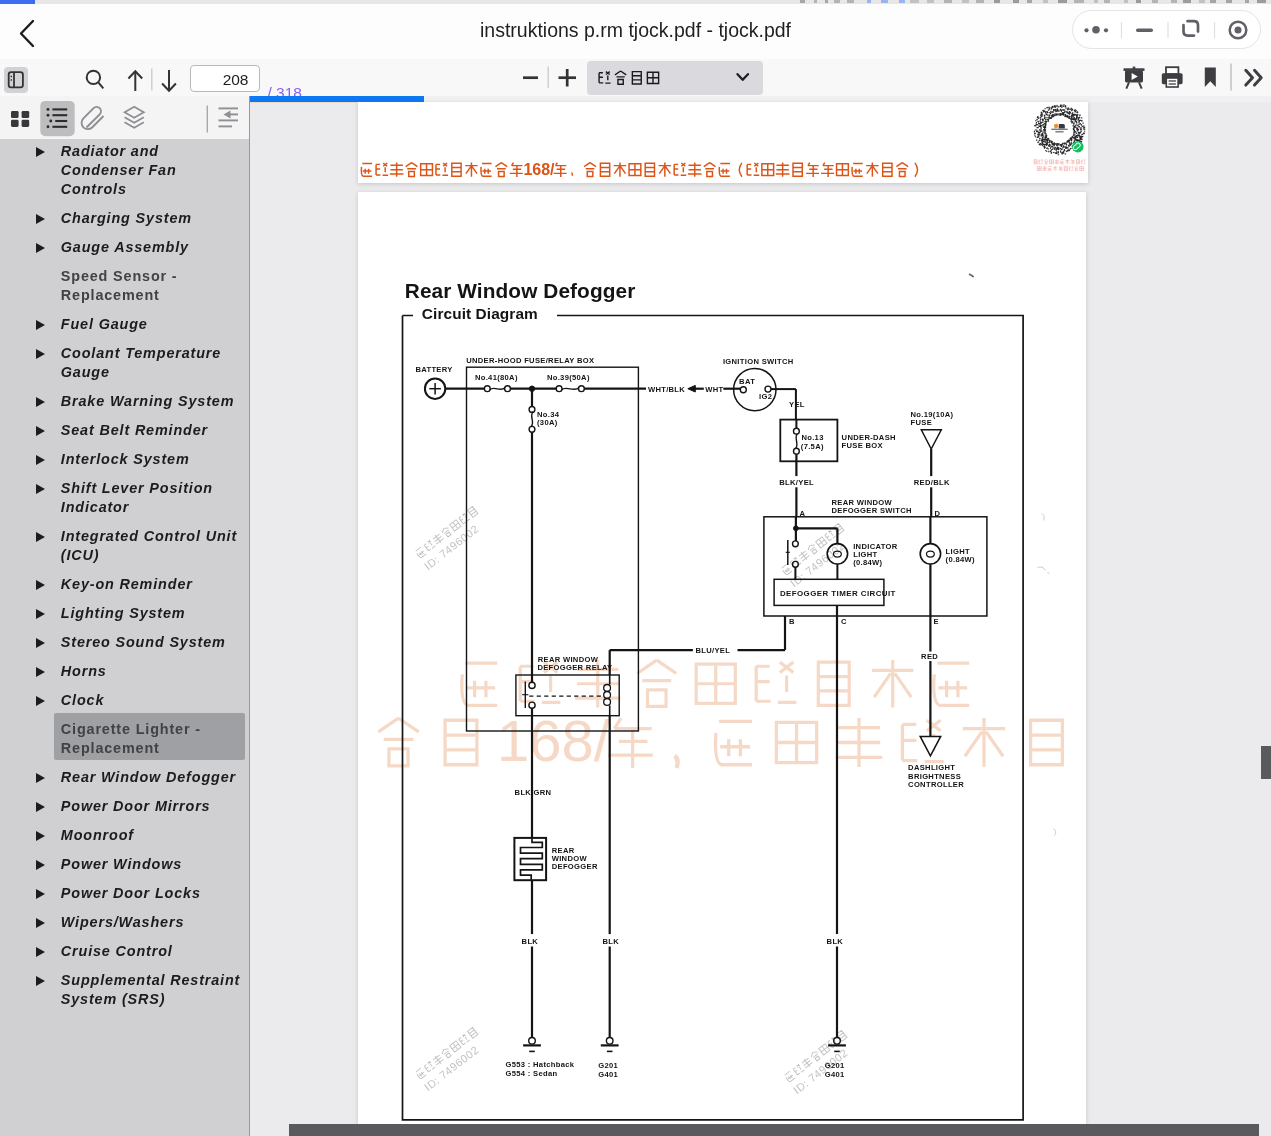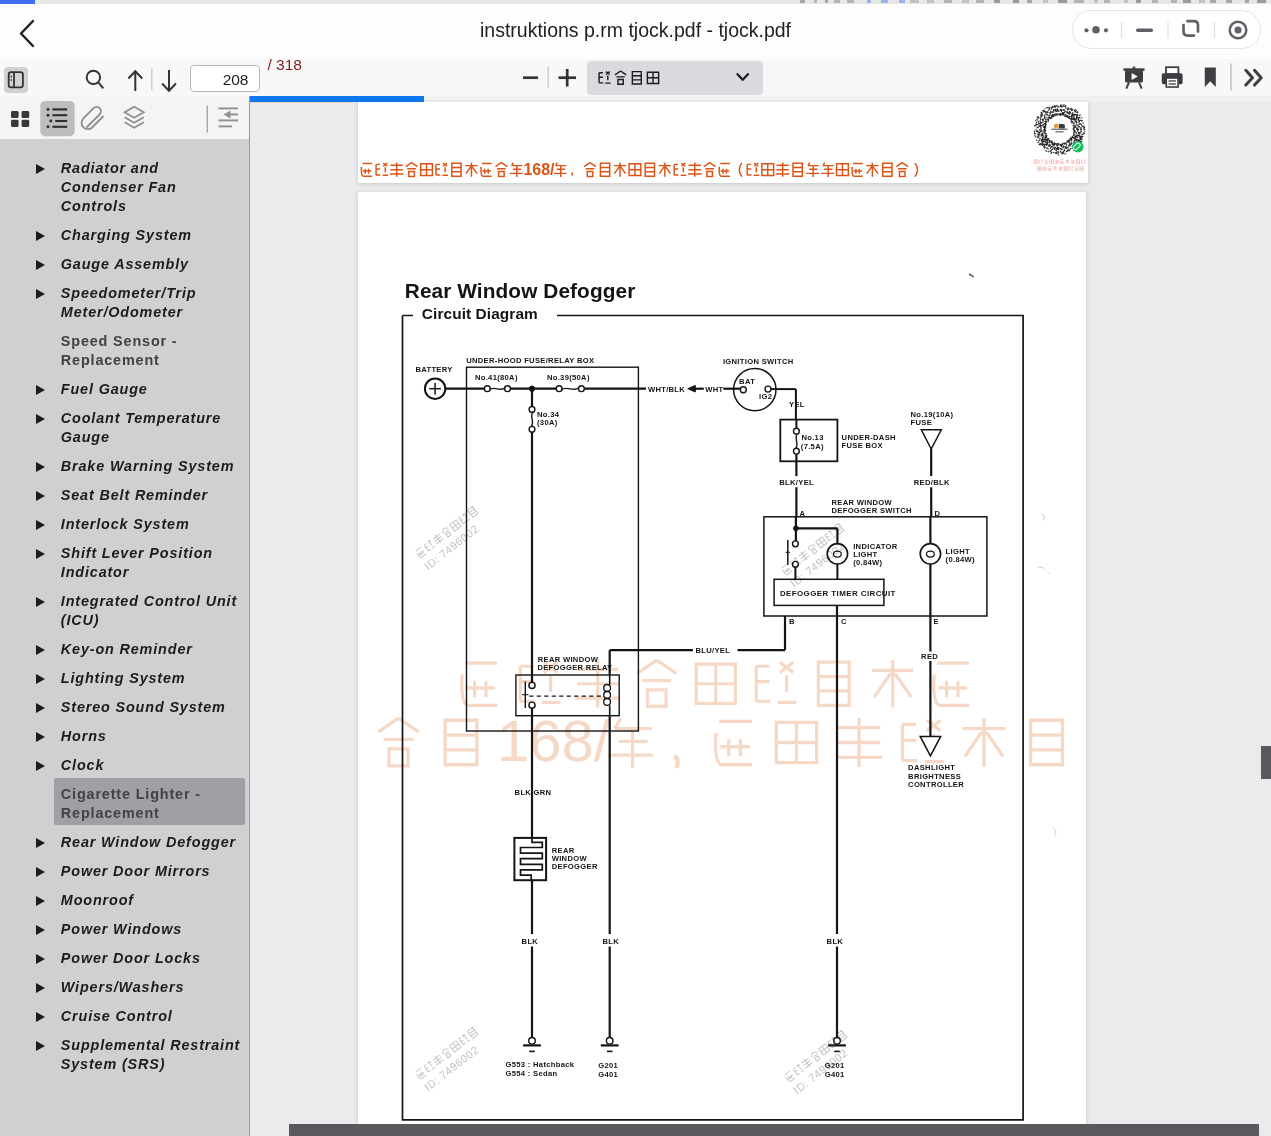--- a/index.html
+++ b/index.html
@@ -131,21 +131,21 @@
 <line x1="151.8" y1="9.5" x2="151.8" y2="31.5" stroke="#c9c9cb" stroke-width="1.3"></line>
 <line x1="169" y1="11" x2="169" y2="31.5" stroke="#333335" stroke-width="2"></line>
 <path d="M162.1,24.5 L169,31.7 L175.9,24.5" fill="none" stroke="#333335" stroke-width="2"></path>
 <line x1="523" y1="18.7" x2="538" y2="18.7" stroke="#333335" stroke-width="2.7"></line>
 <line x1="548.2" y1="7.5" x2="548.2" y2="29" stroke="#cacacc" stroke-width="1.3"></line>
 <line x1="558.5" y1="18.7" x2="576" y2="18.7" stroke="#333335" stroke-width="2.7"></line>
 <line x1="567.2" y1="10" x2="567.2" y2="27.5" stroke="#333335" stroke-width="2.7"></line>
 </svg>
 <div class="abs" style="left:189.5px;top:64.8px;width:70.5px;height:27px;background:#fff;border:1px solid #b8b8ba;border-radius:4px;box-sizing:border-box"></div>
 <div class="abs" style="left:189.5px;top:70.5px;width:59px;text-align:right;font-size:15.5px;color:#1f1f21">208</div>
-<div class="abs" style="left:267.5px;top:56px;font-size:15.5px;color:#7f1d1d">/ 318</div>
+<div class="abs" style="left:267.5px;top:84px;font-size:15.5px;color:#8b5cf6">/ 318</div>
 <div class="abs" style="left:587px;top:61.3px;width:176.3px;height:33.7px;background:#dadade;border-radius:4px"></div>
 <svg class="abs" style="left:587px;top:61.3px" width="177" height="34" viewBox="0 0 177 34">
 <path d="M150.5,13.2 L155.7,18.8 L161,13.2" fill="none" stroke="#1f1f23" stroke-width="2.3" stroke-linecap="round" stroke-linejoin="round"></path>
 </svg>
 <svg class="abs" style="left:597px;top:70px;color:#1b1b1d" width="66" height="17" viewBox="0 0 66 17" stroke="#1b1b1d">
     <g transform="translate(0.0,0.4) scale(1.48)">
       <use href="#g4" stroke-width="0.95"></use>
     </g>
     <g transform="translate(16.2,0.4) scale(1.48)">
       <use href="#g5" stroke-width="0.95"></use>
@@ -207,25 +207,24 @@
 <line x1="207.3" y1="9.5" x2="207.3" y2="36.5" stroke="#a8a8aa" stroke-width="1.4"></line>
 <g stroke="#909094" stroke-width="1.9" fill="#909094">
 <line x1="218.5" y1="12.4" x2="238" y2="12.4"></line>
 <line x1="229" y1="18.4" x2="238" y2="18.4"></line>
 <path d="M230.5,14.4 L223.5,18.4 L230.5,22.4 Z" stroke="none"></path>
 <line x1="218.5" y1="24.4" x2="238" y2="24.4"></line>
 <line x1="218.5" y1="30.4" x2="232" y2="30.4"></line>
 </g>
 </svg>
 <div id="sblist" class="abs">
-    <div style="padding-top:20px">
+    <div style="padding-top:3px">
       <div class="it"><span class="tri"></span>Radiator and<br>Condenser Fan<br>Controls</div>
       <div class="it"><span class="tri"></span>Charging System</div>
       <div class="it"><span class="tri"></span>Gauge Assembly</div>
-      <div class="it"><span class="tri"></span>Speedometer/Trip<br>Meter/Odometer</div>
       <div class="it leaf">Speed Sensor -<br>Replacement</div>
       <div class="it"><span class="tri"></span>Fuel Gauge</div>
       <div class="it"><span class="tri"></span>Coolant Temperature<br>Gauge</div>
       <div class="it"><span class="tri"></span>Brake Warning System</div>
       <div class="it"><span class="tri"></span>Seat Belt Reminder</div>
       <div class="it"><span class="tri"></span>Interlock System</div>
       <div class="it"><span class="tri"></span>Shift Lever Position<br>Indicator</div>
       <div class="it"><span class="tri"></span>Integrated Control Unit<br>(ICU)</div>
       <div class="it"><span class="tri"></span>Key-on Reminder</div>
       <div class="it"><span class="tri"></span>Lighting System</div>

